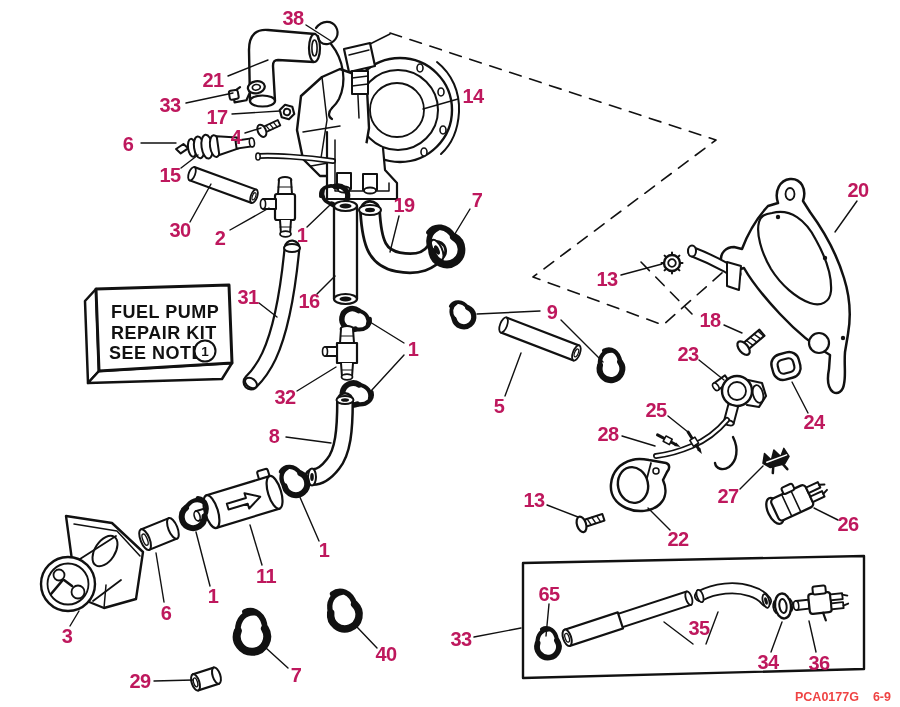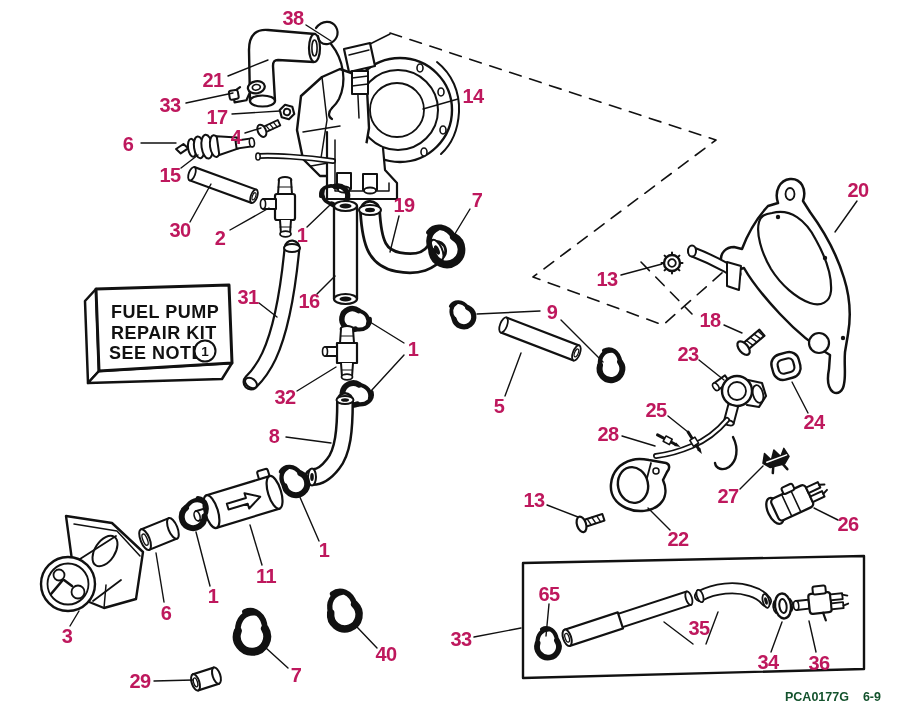--- a/index.html
+++ b/index.html
@@ -3,22 +3,22 @@
 <meta charset="utf-8">
 <style>
   html,body{margin:0;padding:0;background:#fff;}
   #stage{position:relative;width:900px;height:707px;background:#fff;overflow:hidden;
          font-family:"Liberation Sans",sans-serif;}
   #art{position:absolute;left:0;top:0;}
   #labels{position:absolute;left:0;top:0;width:100%;height:100%;pointer-events:none;}
   .callout{position:absolute;transform:translate(-50%,-50%);
            font:bold 20px "Liberation Sans",sans-serif;color:#be185d;letter-spacing:-0.5px;
            white-space:nowrap;}
-  #footer-code{position:absolute;right:19px;bottom:3px;
-           font:bold 12.5px "Liberation Sans",sans-serif;color:#14532d;}
+  #footer-code{position:absolute;right:9px;bottom:3px;
+           font:bold 12.5px "Liberation Sans",sans-serif;color:#ef4444;}
   #footer-code span{margin-left:14px;}
   .kit-text{font:bold 18px "Liberation Sans",sans-serif;letter-spacing:0.5px;}
   .kit-note{font:bold 13.5px "Liberation Sans",sans-serif;}
 </style>
 </head>
 <body>
 
 <div id="stage">
 
 <svg id="art" width="900" height="707" viewBox="0 0 900 707">

